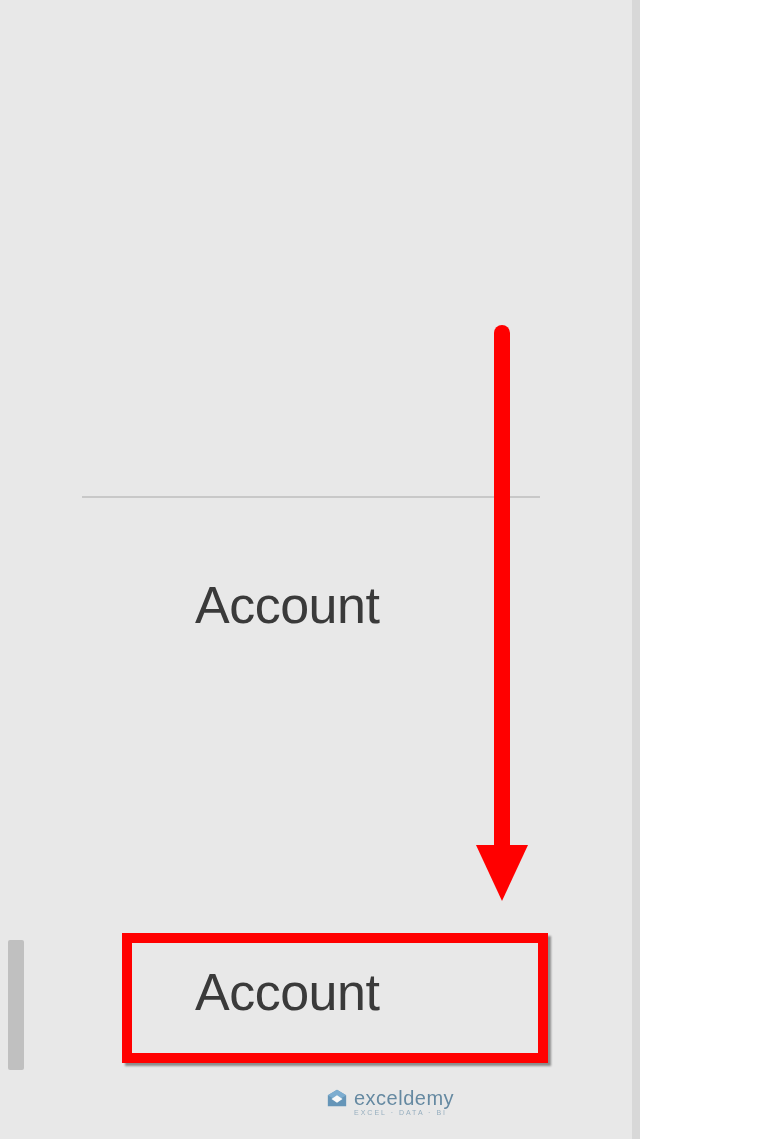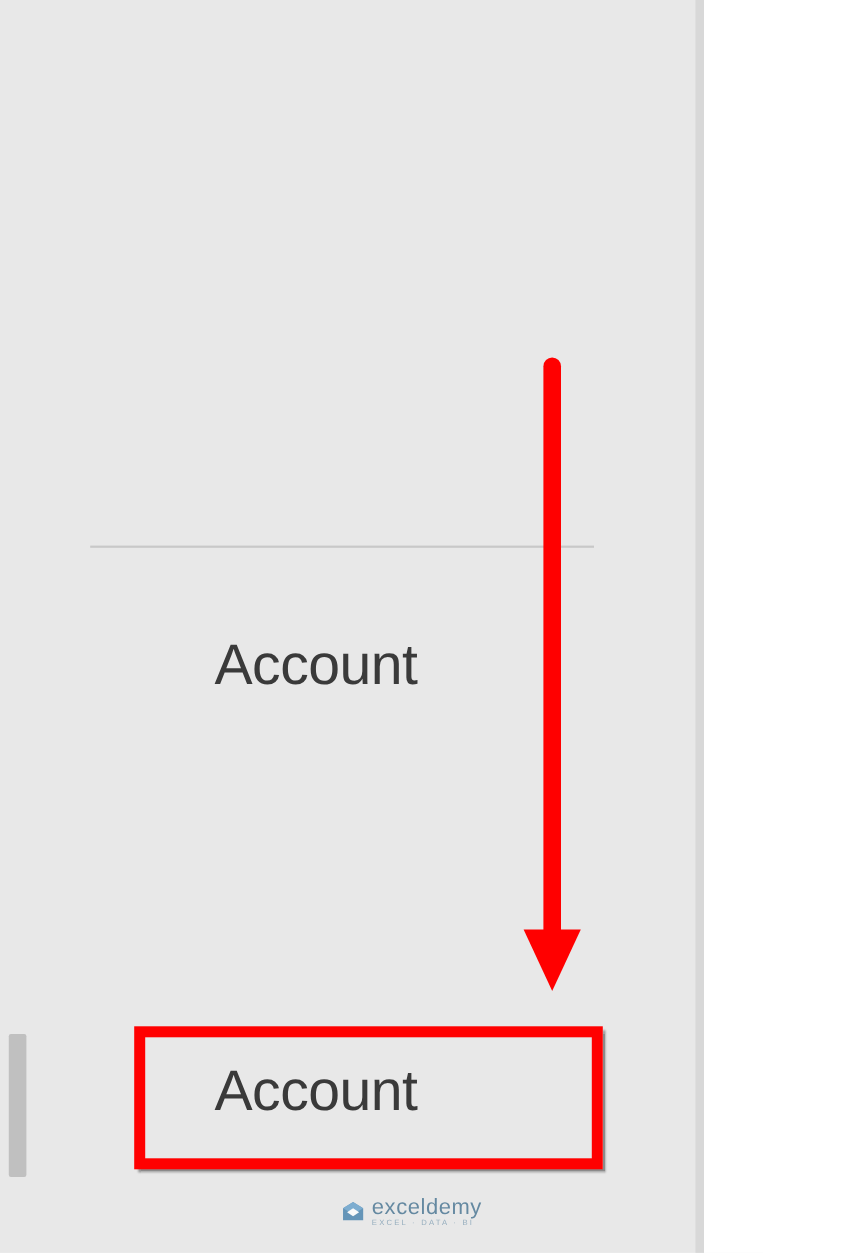--- a/index.html
+++ b/index.html
@@ -98,24 +98,24 @@
       left: -4px;
       top: 520px;
       width: 0;
       height: 0;
       border-left: 26px solid transparent;
       border-right: 26px solid transparent;
       border-top: 56px solid #ff0000;
     }
     .watermark {
       position: absolute;
-      left: 310px;
+      left: 326px;
       top: 1088px;
       display: flex;
-      align-items: center;
+      align-items: flex-start;
       gap: 6px;
       opacity: 0.75;
     }
     .watermark-icon {
       width: 22px;
       height: 22px;
       position: relative;
     }
     .watermark-icon svg {
       width: 100%;

